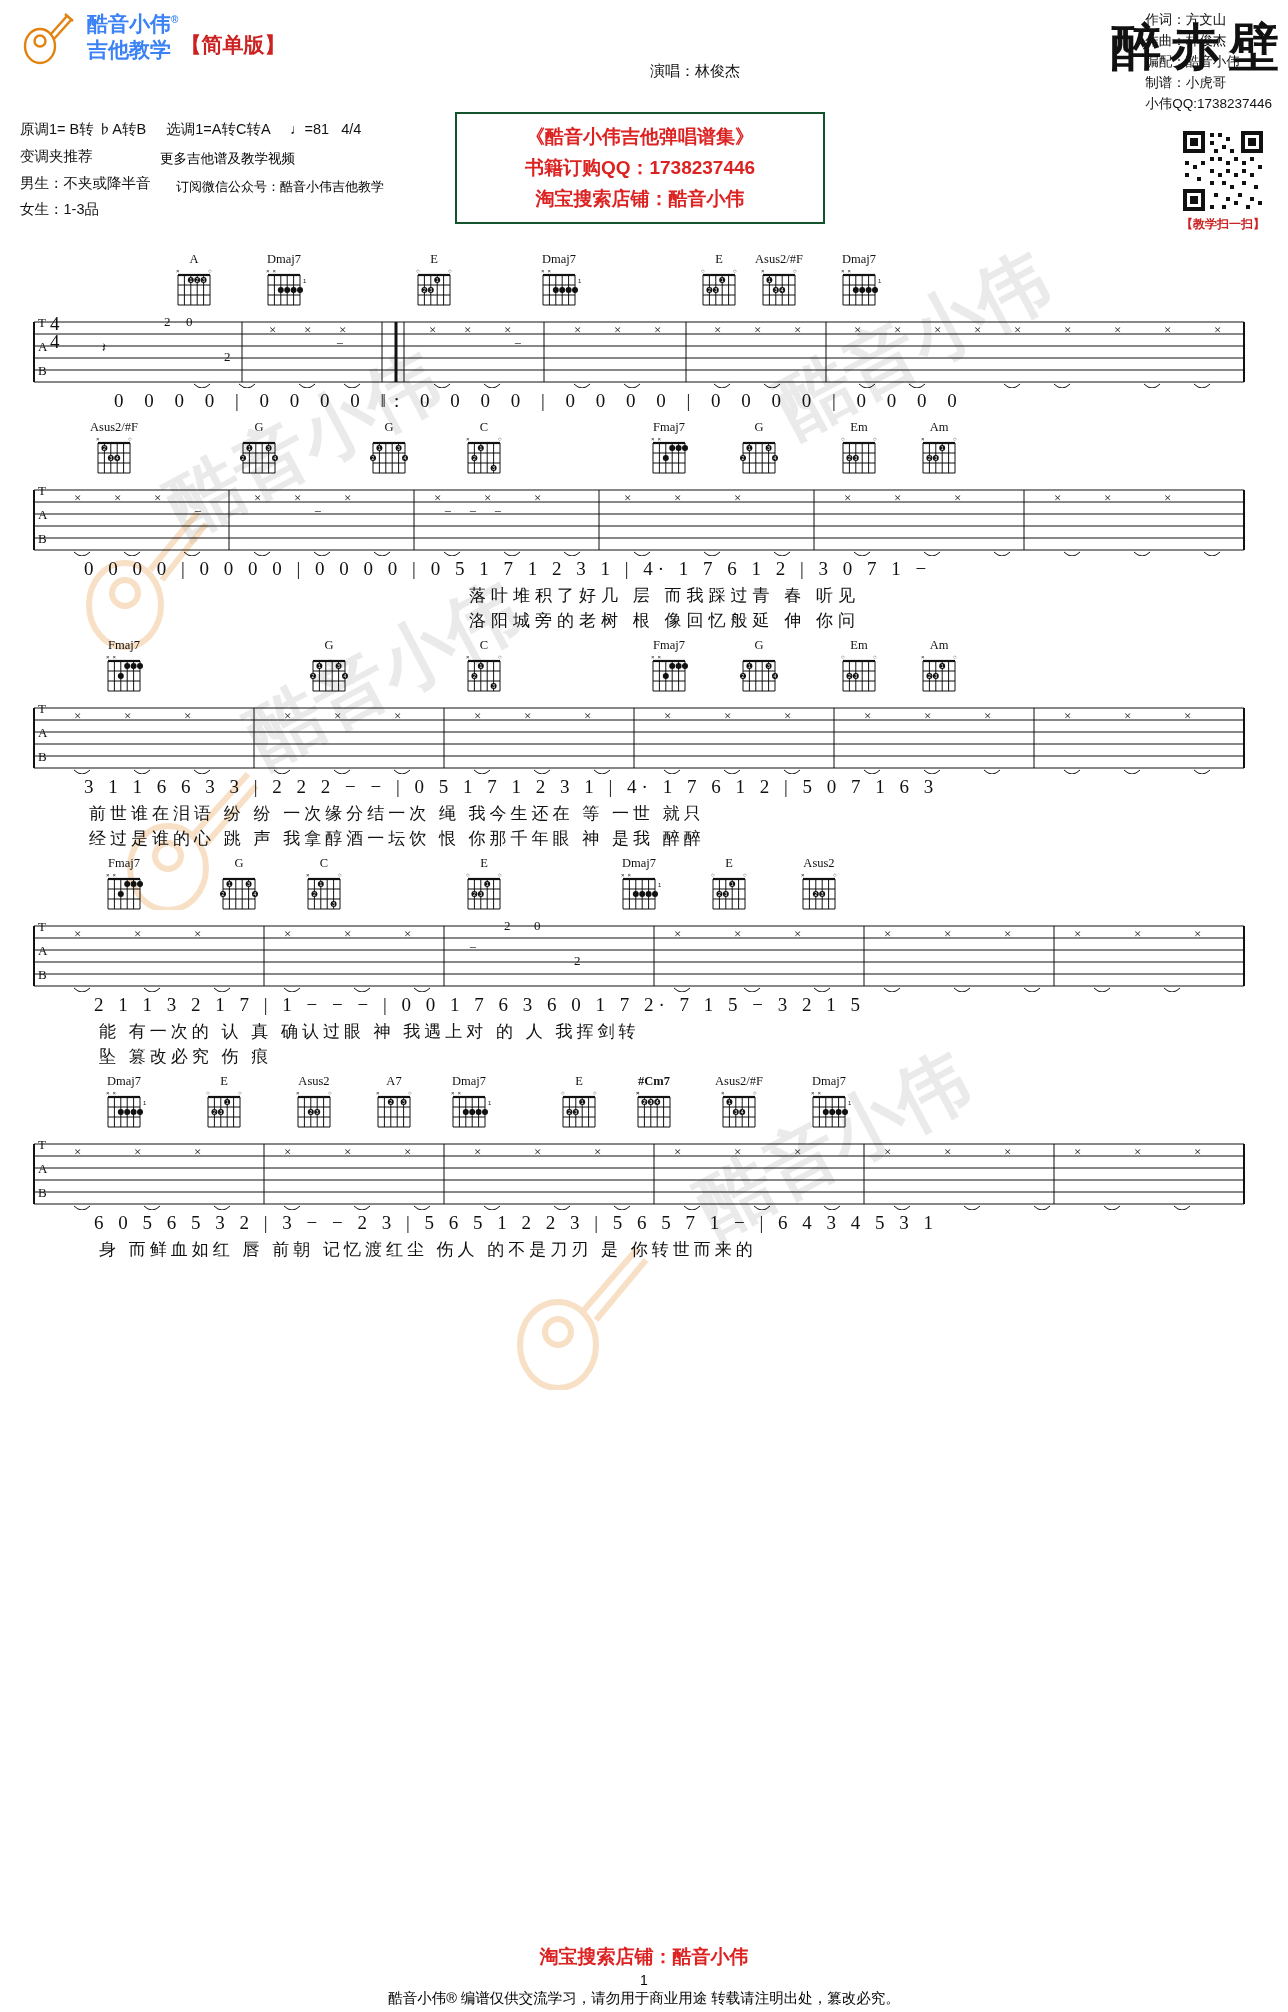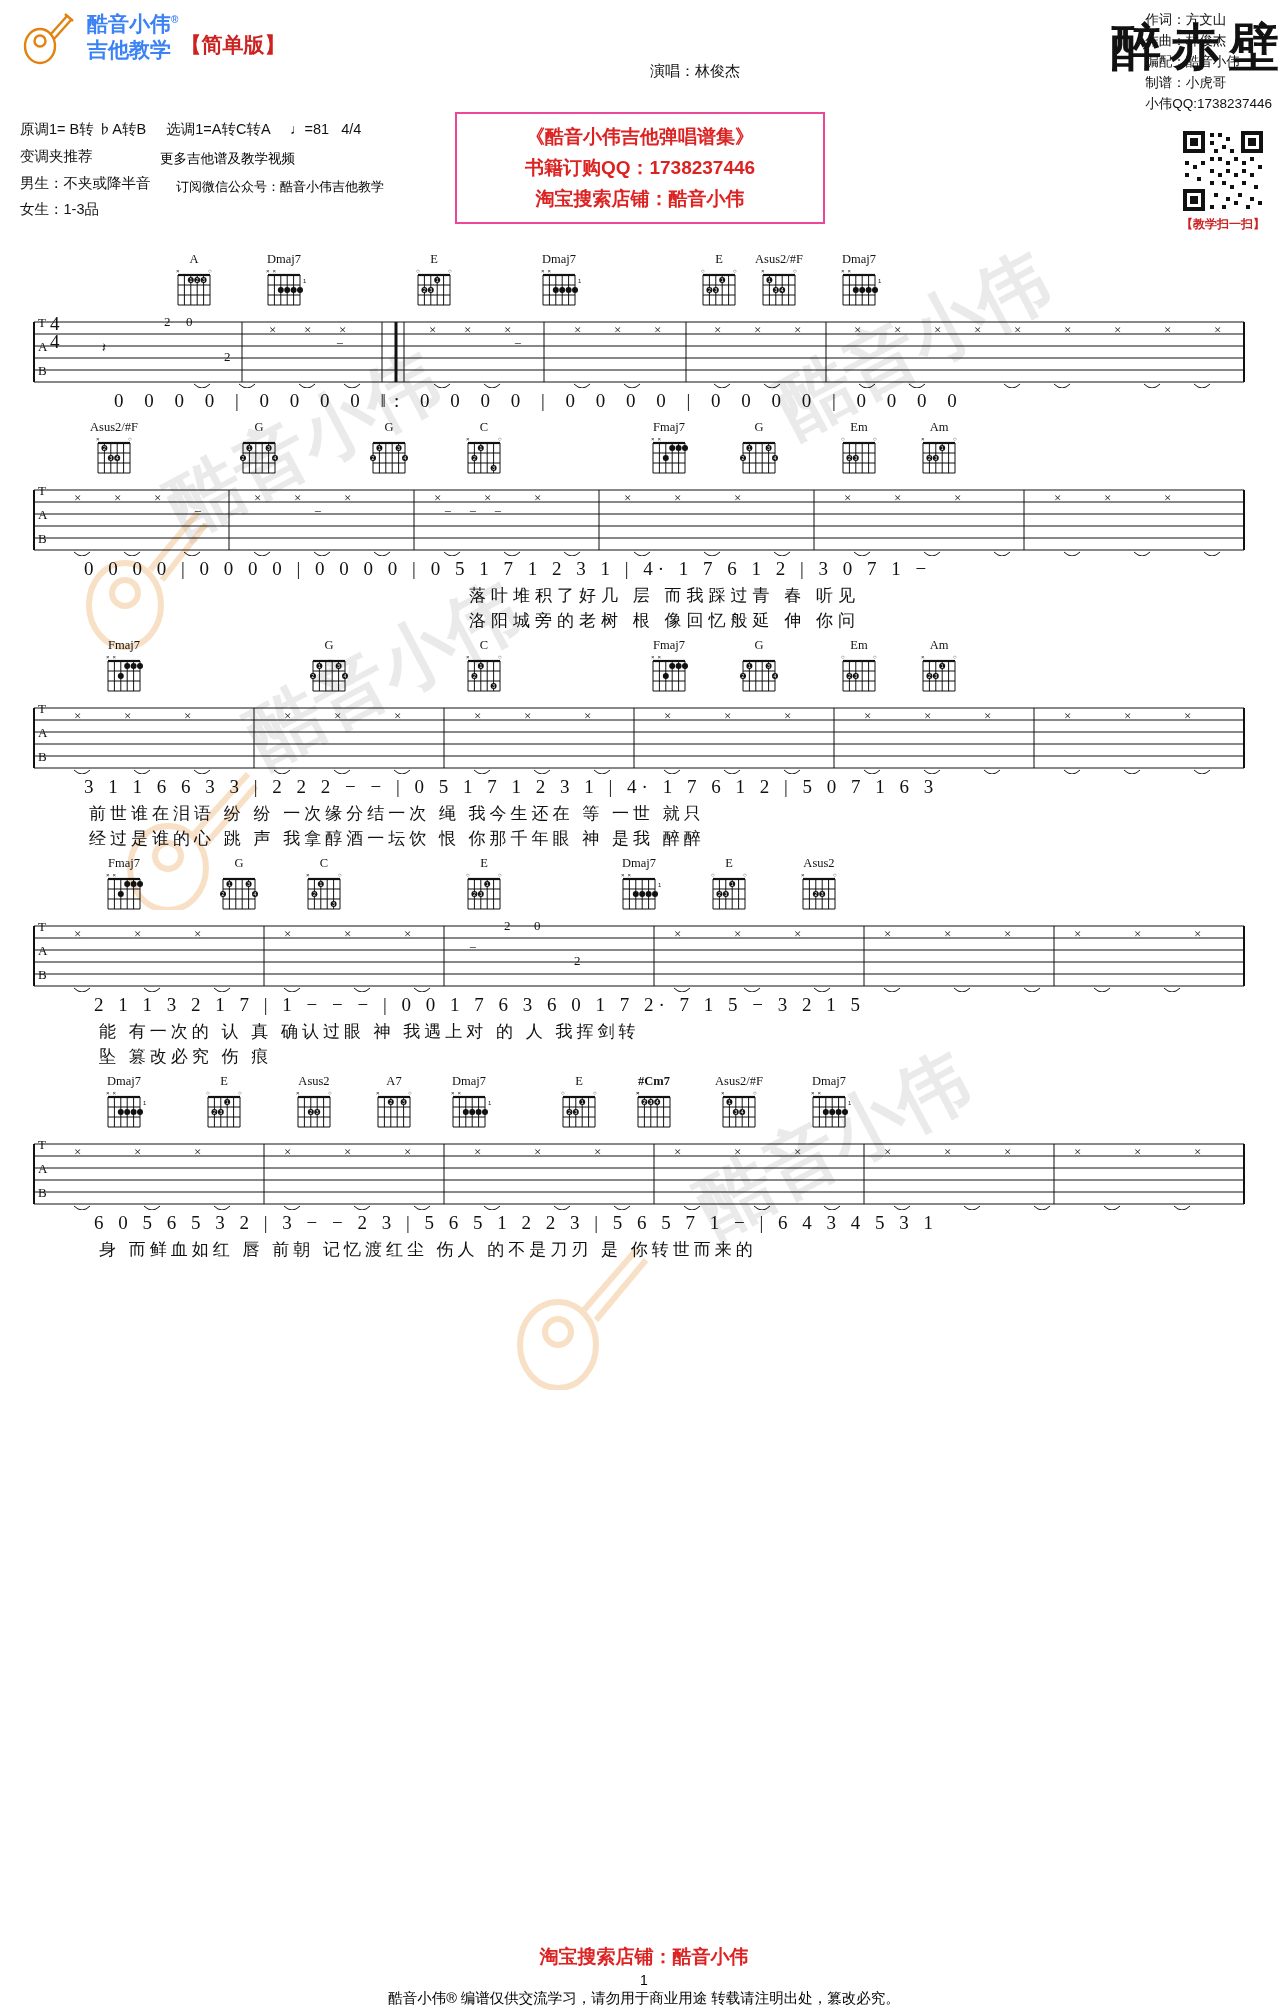--- a/index.html
+++ b/index.html
@@ -58,21 +58,21 @@
     position: absolute; left: 20px; top: 4px;
     font-size: 14.5px; color: #111; line-height: 1.85;
   }
   .key-info .ln { white-space: nowrap; }
   .capo-sub { position: absolute; left: 160px; top: 38px; font-size: 13.5px;}
   .sub-wechat { position: absolute; left: 176px; top: 66px; font-size: 13px;}
 
   .promo-box {
     position: absolute; left: 455px; top: 0px;
     width: 370px; height: 112px;
-    border: 2px solid #ec4899;
+    border: 2px solid #14532d;
     display: flex; flex-direction: column;
     align-items: center; justify-content: center;
     gap: 5px;
   }
   .promo-box div { color: #d22; font-weight: bold; font-size: 19px; }
   .promo-box .l1 { font-size: 19px; }
 
   .qr-wrap { position: absolute; right: 22px; top: 16px; text-align: center; }
   .qr { width: 86px; height: 86px; background: #fff; }
   .qr-cap { font-size: 12px; color: #c22; font-weight: bold; margin-top: 2px; }

